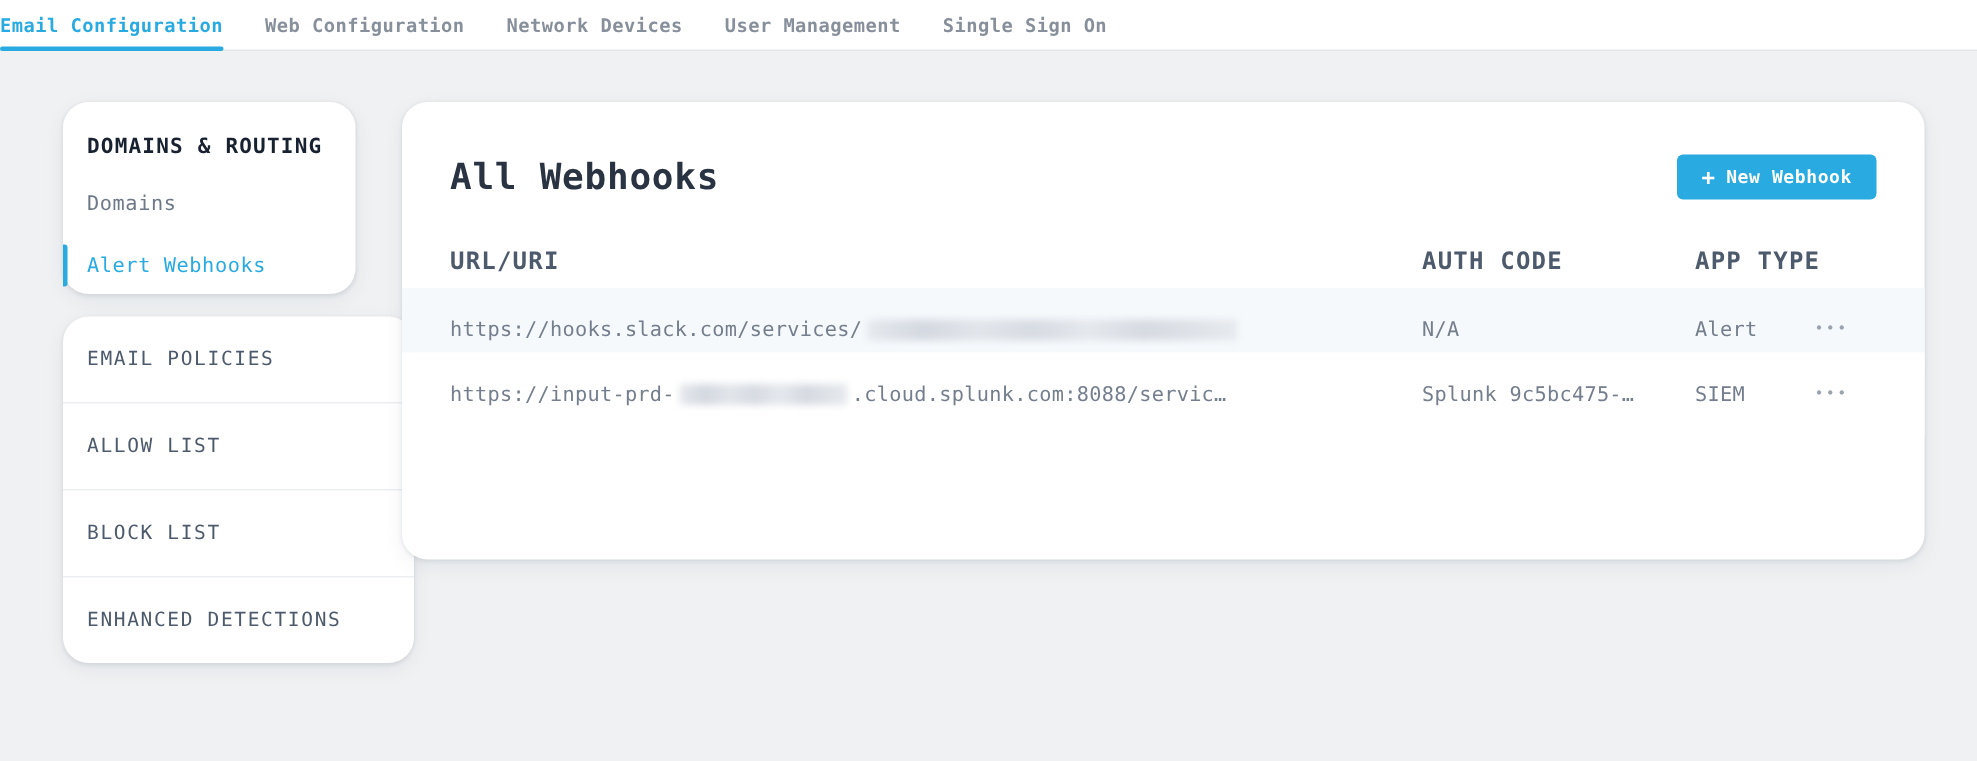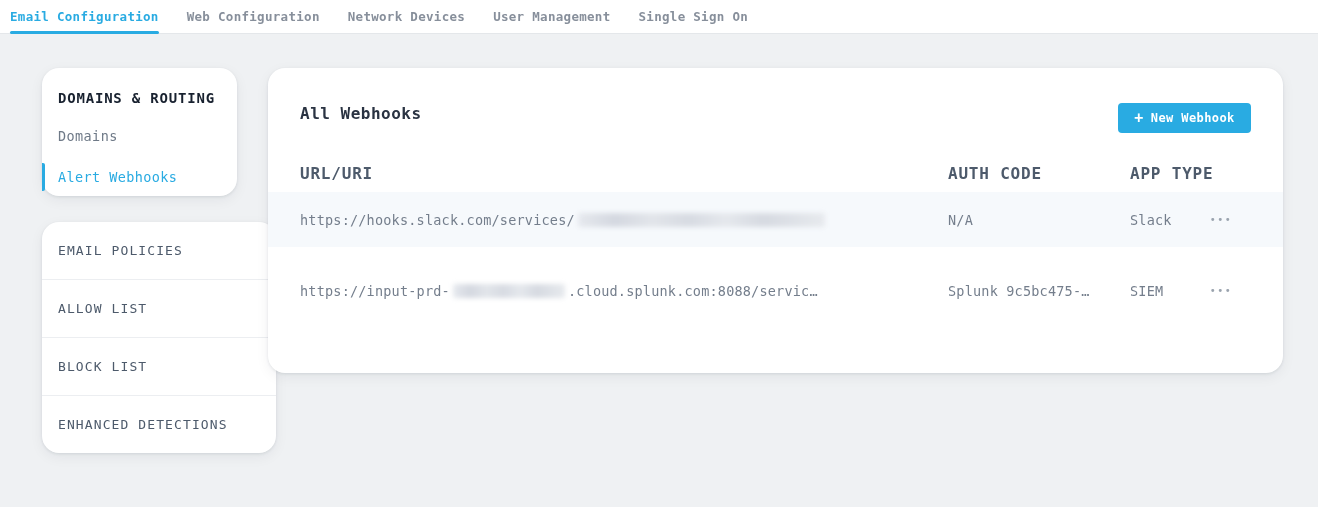--- a/index.html
+++ b/index.html
@@ -8,21 +8,21 @@
     font-family: "DejaVu Sans Mono", "Liberation Mono", monospace;
     background: #eff1f3;
     overflow: hidden;
   }
   .stage { position: relative; width: 1318px; height: 507px; }
 
   
   .topnav {
     position: absolute; top: 0; left: 0; right: 0; height: 34px;
     background: #ffffff; border-bottom: 1px solid #e4e7ea;
-    display: flex; align-items: stretch; padding-left: 10px; gap: 28px;
+    display: flex; align-items: stretch; gap: 28px;
   }
   .topnav .nav-item {
     position: relative; display: flex; align-items: center;
     font-size: 12.5px; font-weight: bold; color: #878f9b;
     letter-spacing: 0.3px; cursor: pointer; white-space: nowrap;
   }
   .topnav .nav-item.active { color: #29abe2; }
   .topnav .nav-item.active::after {
     content: ""; position: absolute; left: 0; right: 0; bottom: -1px;
     height: 3px; background: #29abe2; border-radius: 2px;
@@ -44,33 +44,33 @@
     position: relative; margin-top: 19px; padding: 3px 16px;
     font-size: 13.5px; color: #6e7987; letter-spacing: 0.4px; cursor: pointer;
   }
   .routing-item.active { color: #29abe2; }
   .routing-item.active .active-bar {
     position: absolute; left: 0; top: -3px; bottom: -3px; width: 3px;
     background: #29abe2; border-radius: 0 2px 2px 0;
   }
 
   
-  .policy-card { left: 42px; top: 222px; width: 234px; }
+  .policy-card { left: 42px; top: 211px; width: 234px; }
   .policy-item {
     padding: 18px 16px; font-size: 13px; color: #4d5a6b;
     letter-spacing: 1.1px; line-height: 21px; cursor: pointer;
     border-bottom: 1px solid #eceef1;
   }
   .policy-item:last-child { border-bottom: none; }
 
   
   .main-panel { left: 268px; top: 68px; width: 1015px; height: 305px; }
   .panel-title {
     position: absolute; left: 32px; top: 36px;
-    font-size: 16px; font-weight: bold; color: #2a3342; letter-spacing: 0.5px;
+    font-size: 24px; font-weight: bold; color: #2a3342; letter-spacing: 0.5px;
   }
   .search-box {
     position: absolute; left: 637px; top: 35px; width: 203px; height: 30px;
     background: #edeff2; border-radius: 4px;
     display: flex; align-items: center; padding: 0 10px; gap: 8px;
   }
   .search-box svg { flex: 0 0 auto; }
   .search-box input {
     border: none; outline: none; background: transparent; width: 100%;
     font-family: inherit; font-size: 12.5px; color: #5a6573;
@@ -89,21 +89,21 @@
   .th {
     position: absolute; font-size: 16px; font-weight: bold; color: #4d5a6b;
     letter-spacing: 0.8px;
   }
   .th.col-url  { left: 32px; }
   .th.col-auth { left: 680px; }
   .th.col-app  { left: 862px; }
 
   .trow { position: absolute; left: 0; right: 0; height: 55px; }
   .trow.row-0 { top: 124px; background: #f6f9fc; }
-  .trow.row-1 { top: 195px; background: #ffffff; text-decoration: underline; }
+  .trow.row-1 { top: 167px; background: #ffffff; text-decoration: underline; }
   .td {
     position: absolute; top: 0; height: 55px; display: flex; align-items: center;
     font-size: 13.5px; color: #747e8c; letter-spacing: 0.2px; white-space: nowrap;
   }
   .td.col-url  { left: 32px; }
   .td.col-auth { left: 680px; }
   .td.col-app  { left: 862px; }
   .redacted {
     display: inline-block; height: 14px; margin-left: 3px; margin-right: 3px;
     border-radius: 2px; vertical-align: middle;
@@ -164,21 +164,21 @@
       <div class="th col-app">APP TYPE</div>
     </div>
 
     <div class="trow row-0">
       <div class="td col-url">
         <span>https://hooks.slack.com/services/</span>
           <span class="redacted r0"></span>
           <span></span>
       </div>
       <div class="td col-auth">N/A</div>
-      <div class="td col-app">Slack</div>
+      <div class="td col-app">Alert</div>
       <button class="row-actions">•••</button>
     </div>
 
     <div class="trow row-1">
       <div class="td col-url">
         <span>https://input-prd-</span>
           <span class="redacted r1"></span>
           <span>.cloud.splunk.com:8088/servic…</span>
       </div>
       <div class="td col-auth">Splunk 9c5bc475-…</div>

